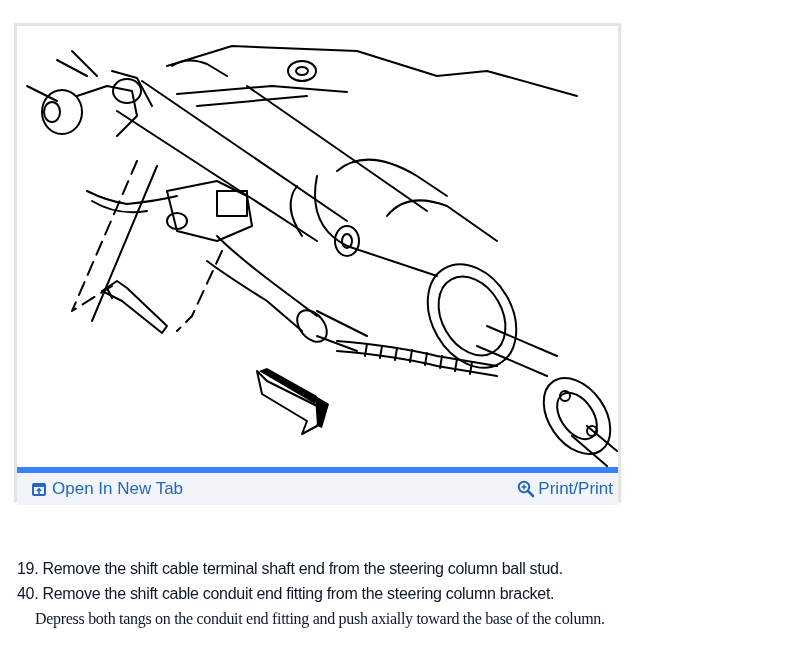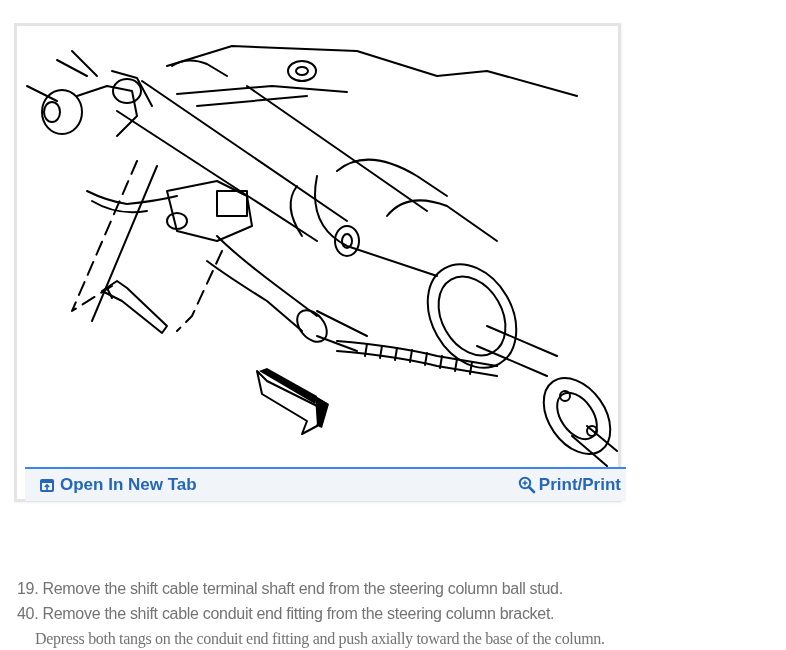--- a/index.html
+++ b/index.html
@@ -28,27 +28,26 @@
       width: 601px;
       height: 441px;
       background: #ffffff;
       overflow: hidden;
     }
     .figure-image svg {
       display: block;
     }
     .figure-toolbar {
       position: absolute;
-      left: 8px;
+      left: 0;
       top: 441px;
       width: 601px;
       height: 32px;
       background: #f1f4f9;
-      border-top: 2px solid #3b82f6;
-      font-weight: bold;
+      border-top: 6px solid #3b82f6;
     }
     .tool-link {
       position: absolute;
       top: 6px;
       display: flex;
       align-items: center;
       color: #2567b8;
       font-size: 17px;
       text-decoration: none;
       cursor: pointer;
@@ -57,25 +56,25 @@
     .tool-link.zoom-print { right: 5px; }
     .tool-link .icon {
       display: inline-block;
       margin-right: 6px;
       line-height: 0;
     }
     .tool-link.zoom-print .icon { margin-right: 3px; }
     .steps {
       position: absolute;
       left: 17px;
-      top: 576px;
+      top: 556px;
       width: 769px;
       font-family: "Liberation Sans", sans-serif;
       font-size: 16px;
-      color: #737373;
+      color: #0f172a;
       line-height: 25px;
       letter-spacing: -0.3px;
     }
     .step-line {
       white-space: nowrap;
     }
     .step-line.sub {
       padding-left: 18px;
       font-family: Liberation Serif, serif;
     }

